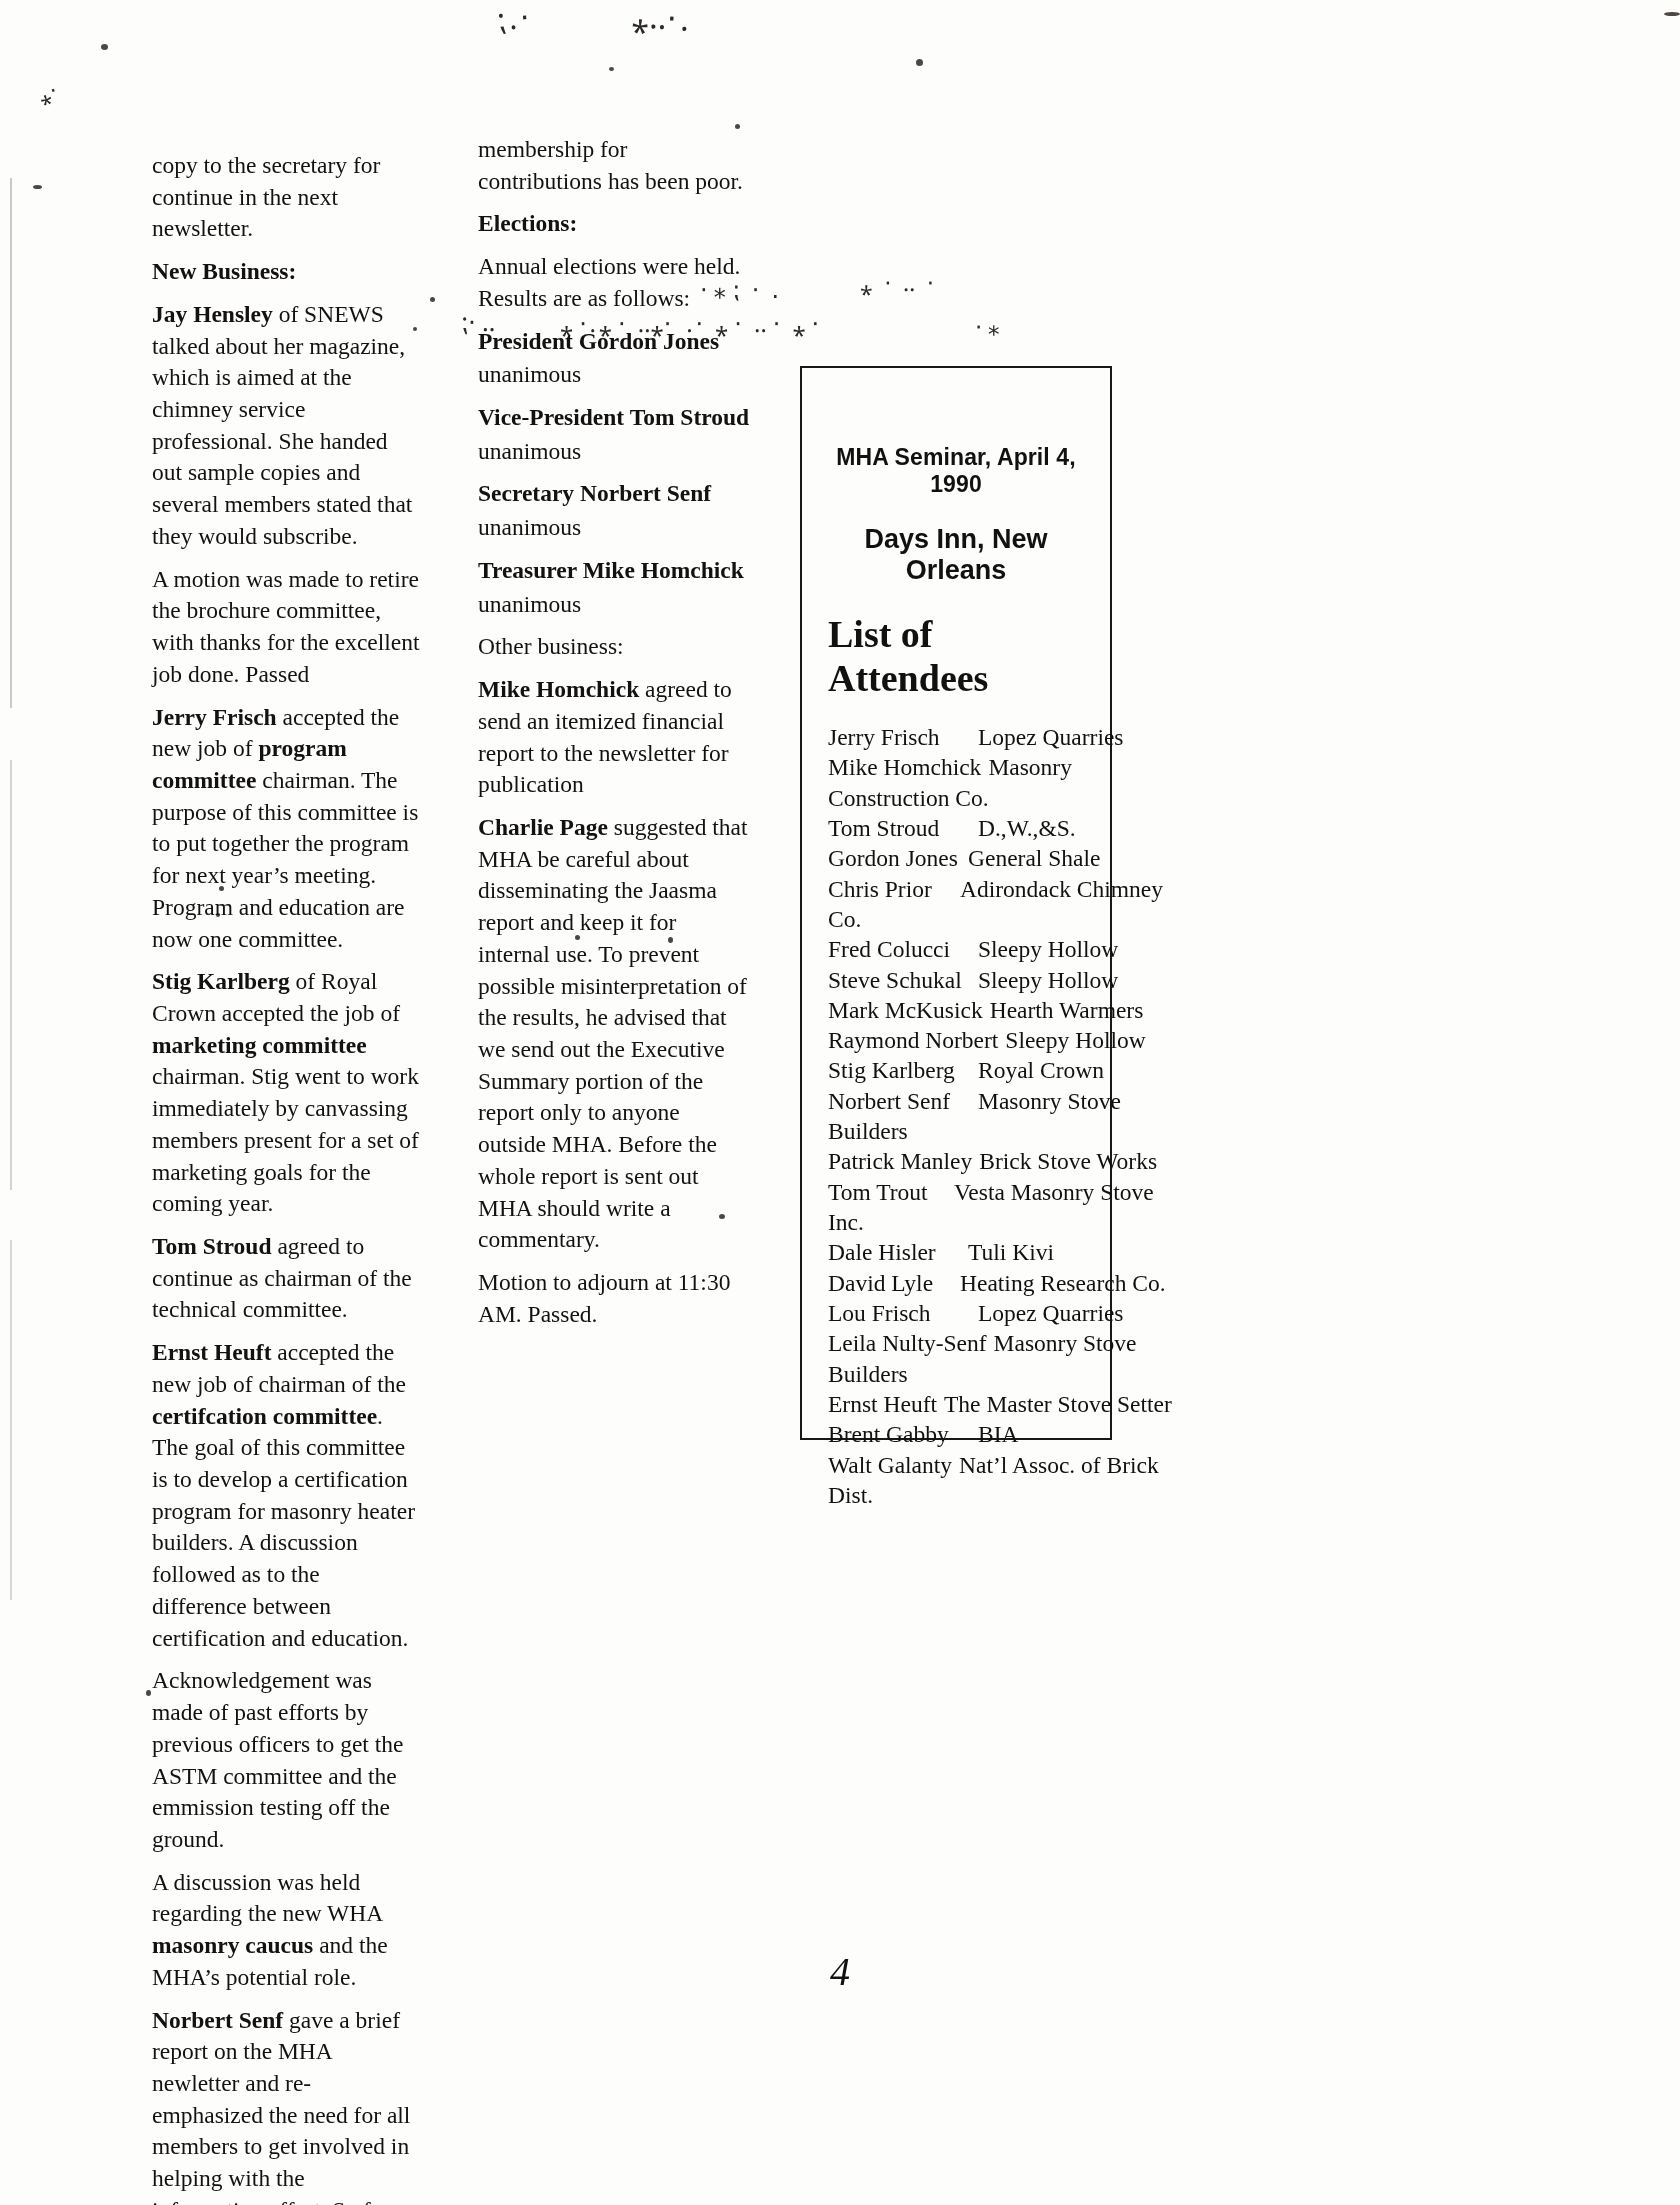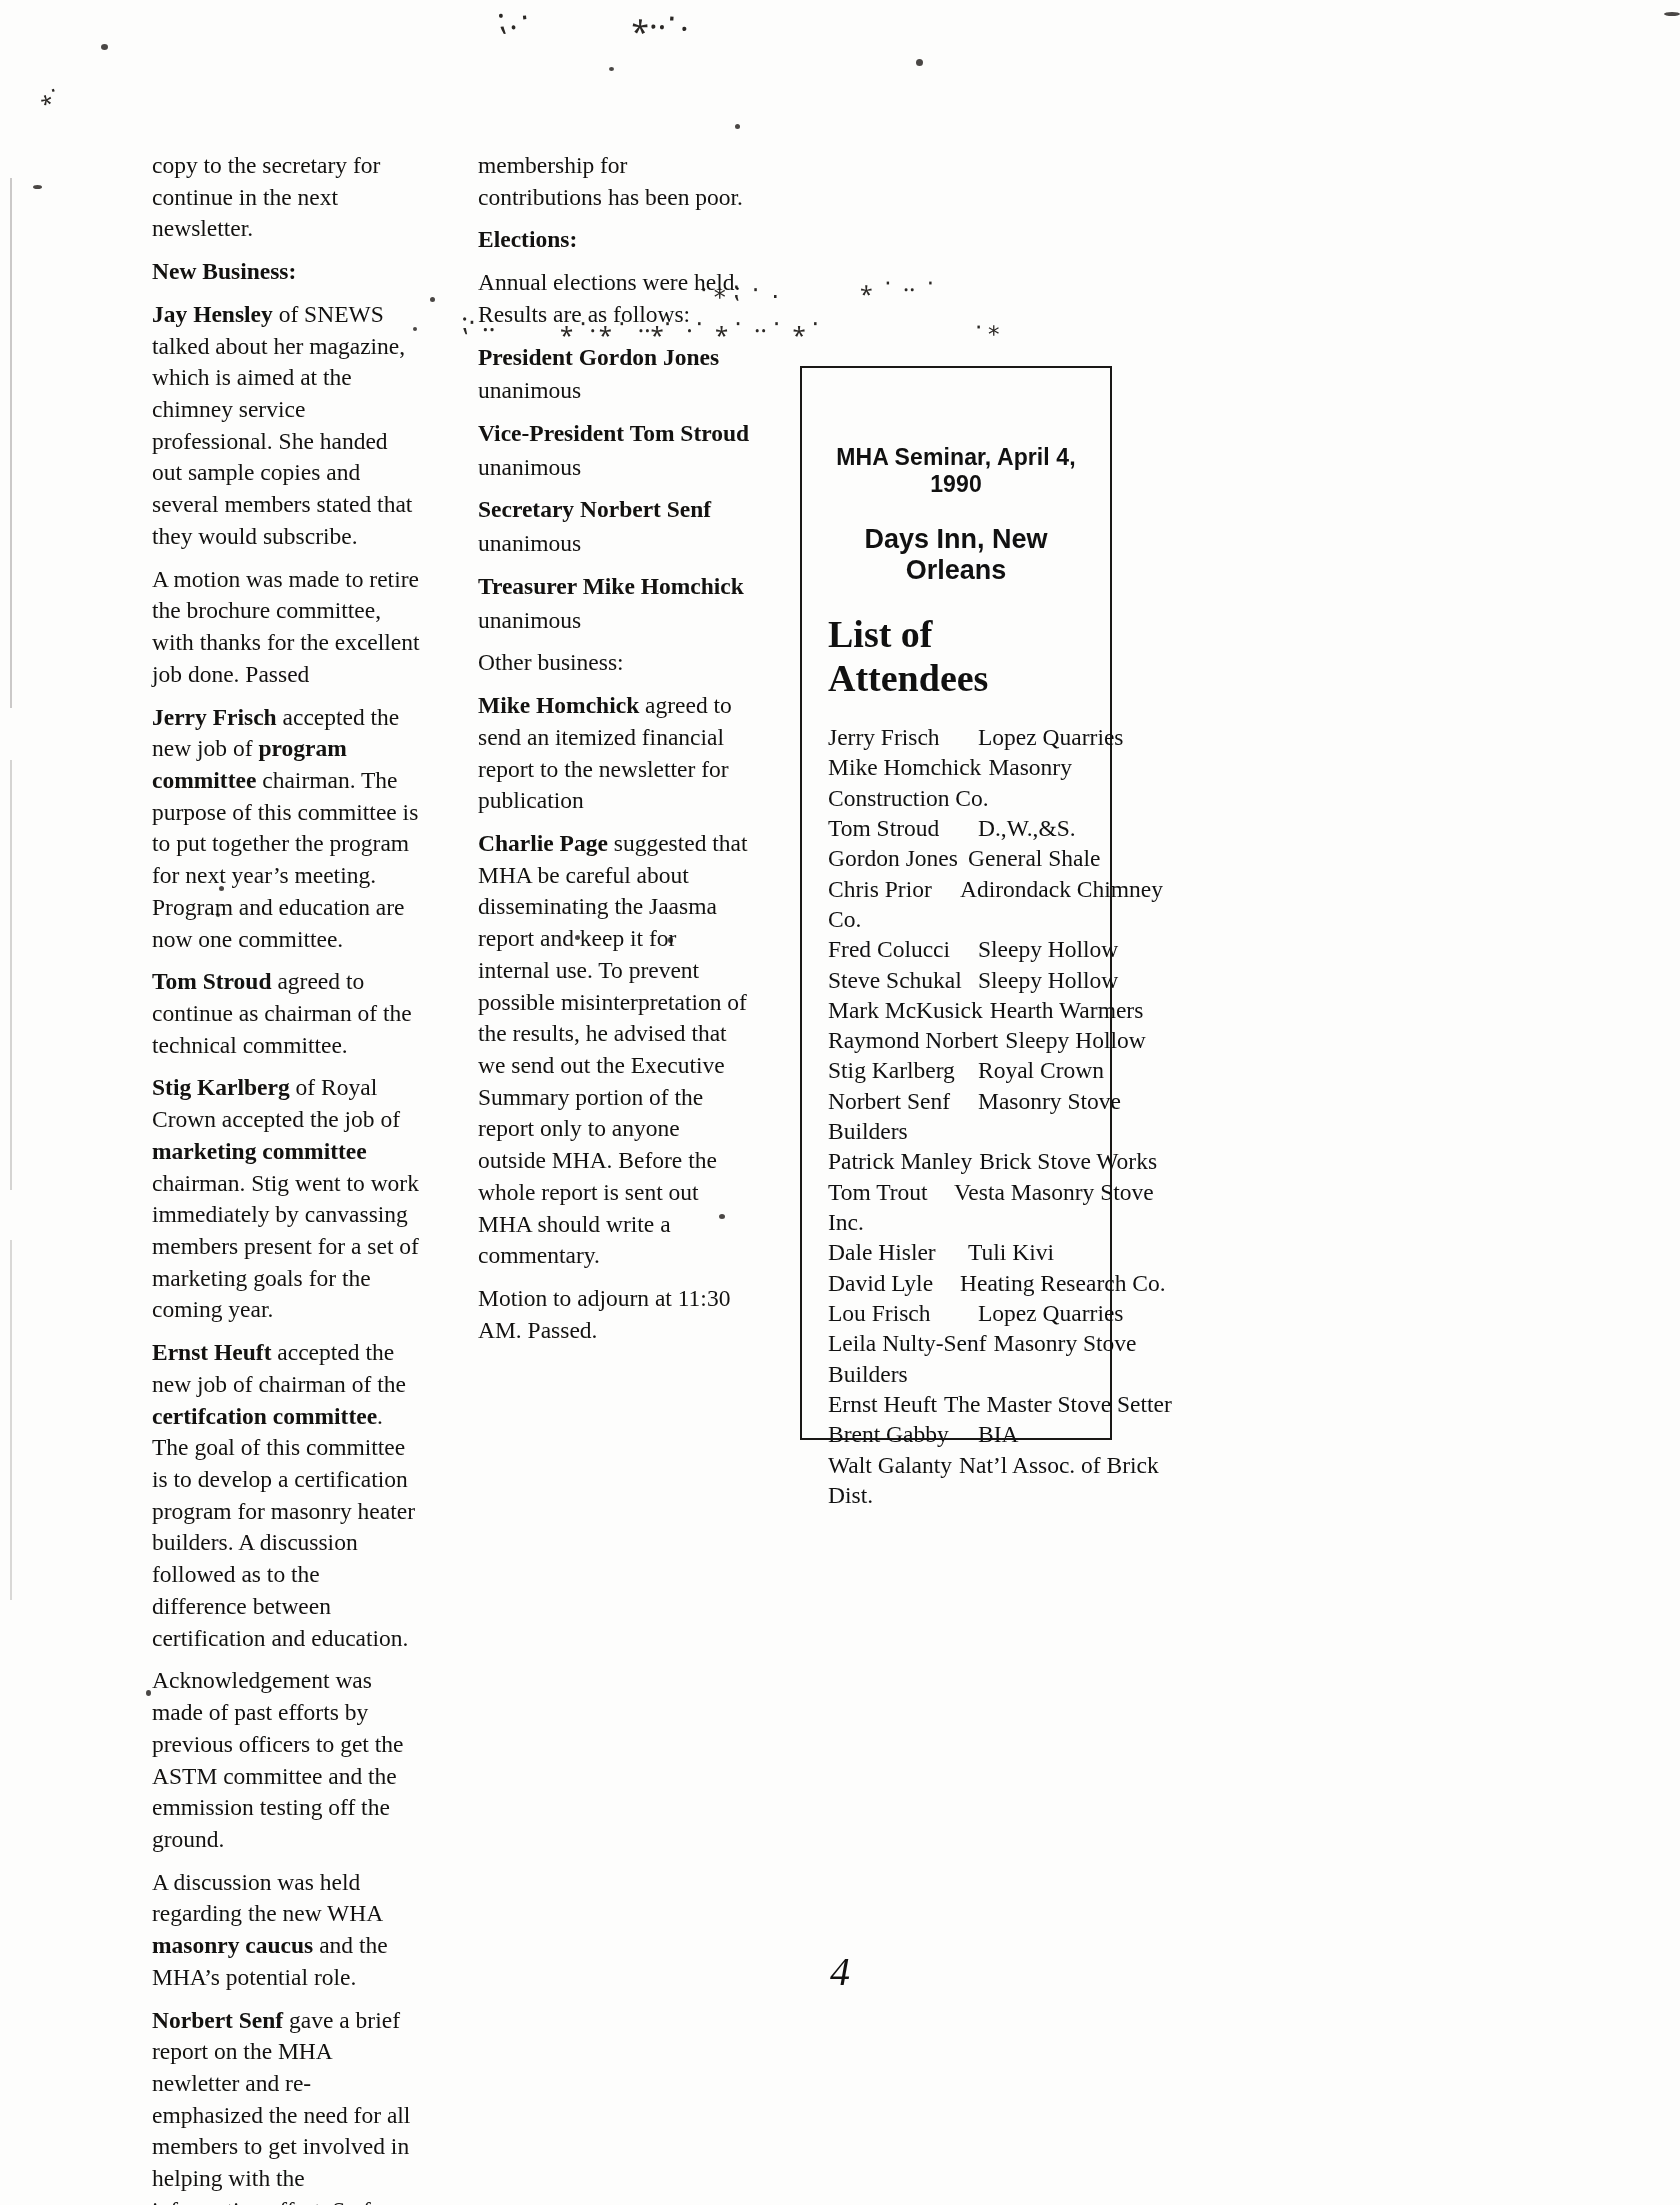--- a/index.html
+++ b/index.html
@@ -42,21 +42,21 @@
 
   
   .col {
     position: absolute;
     font-size: 23.5px;
     line-height: 1.35;
     text-align: left;
     color: #131210;
   }
   .col-left  { left: 152px;  top: 150px; width: 268px; }
-  .col-mid   { left: 478px;  top: 150px; width: 275px; }
+  .col-mid   { left: 478px;  top: 134px; width: 275px; }
 
   .col p {
     margin: 0 0 11px 0;
   }
   .col p.tight { margin-bottom: 2px; }
 
   b, .b { font-weight: bold; }
 
   .hdr {
     font-weight: bold;
@@ -166,23 +166,23 @@
     <p>copy to the secretary for continue in the next newsletter.</p>
 
     <p class="hdr">New Business:</p>
 
     <p><b>Jay Hensley</b><span> of SNEWS talked about her magazine, which is aimed at the chimney service professional. She handed out sample copies and several members stated that they would subscribe.</span></p>
 
     <p>A motion was made to retire the brochure committee, with thanks for the excellent job done. Passed</p>
 
     <p><b>Jerry Frisch</b><span> accepted the new job of </span><b>program committee</b><span> chairman. The purpose of this committee is to put together the program for next year’s meeting. Program and education are now one committee.</span></p>
 
+    <p><b>Stig Karlberg</b><span> of Royal Crown accepted the job of </span><b>marketing committee</b><span> chairman. Stig went to work immediately by canvassing members present for a set of marketing goals for the coming year.</span></p>
+
     <p><b>Tom Stroud</b><span> agreed to continue as chairman of the technical committee.</span></p>
-
-    <p><b>Stig Karlberg</b><span> of Royal Crown accepted the job of </span><b>marketing committee</b><span> chairman. Stig went to work immediately by canvassing members present for a set of marketing goals for the coming year.</span></p>
 
     <p><b>Ernst Heuft</b><span> accepted the new job of chairman of the </span><b>certifcation committee</b><span>. The goal of this committee is to develop a certification program for masonry heater builders. A discussion followed as to the difference between certification and education.</span></p>
 
     <p>Acknowledgement was made of past efforts by previous officers to get the ASTM committee and the emmission testing off the ground.</p>
 
     <p><span>A discussion was held regarding the new WHA </span><b>masonry caucus</b><span> and the MHA’s potential role.</span></p>
 
     <p><b>Norbert Senf</b><span> gave a brief report on the MHA newletter and re-emphasized the need for all members to get involved in helping with the information effort. So far response by the</span></p>
   </div>
 

